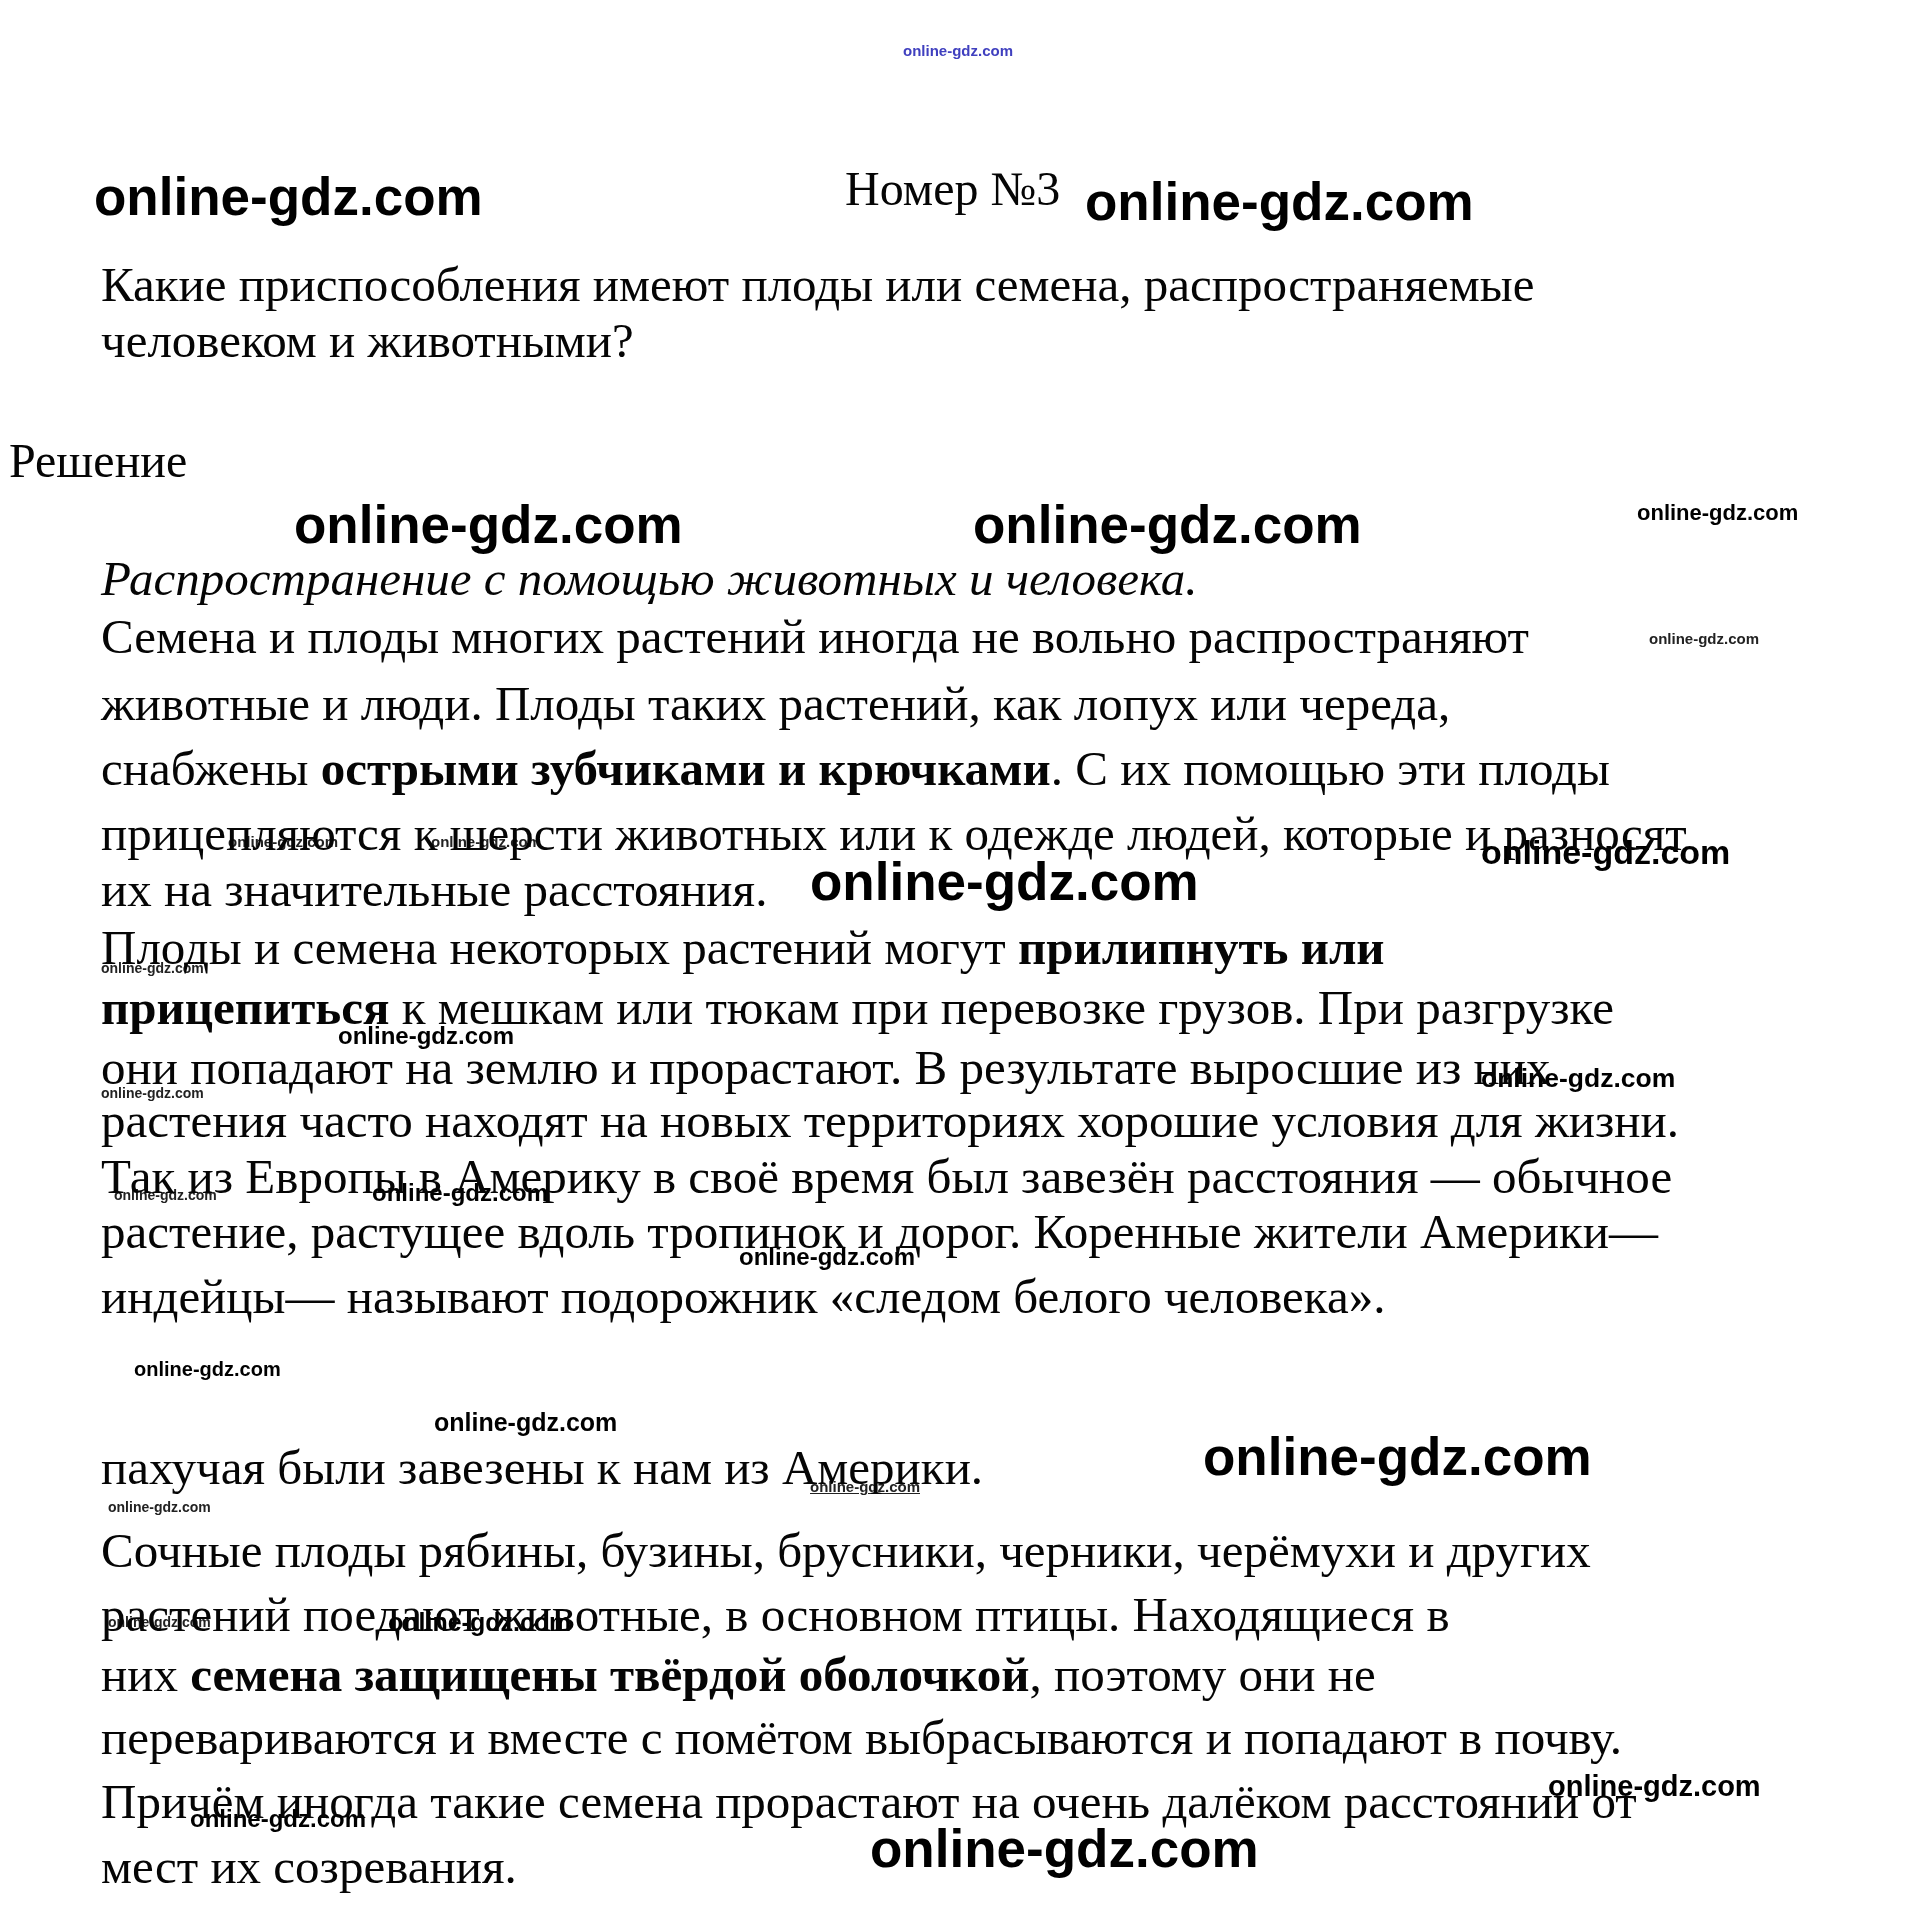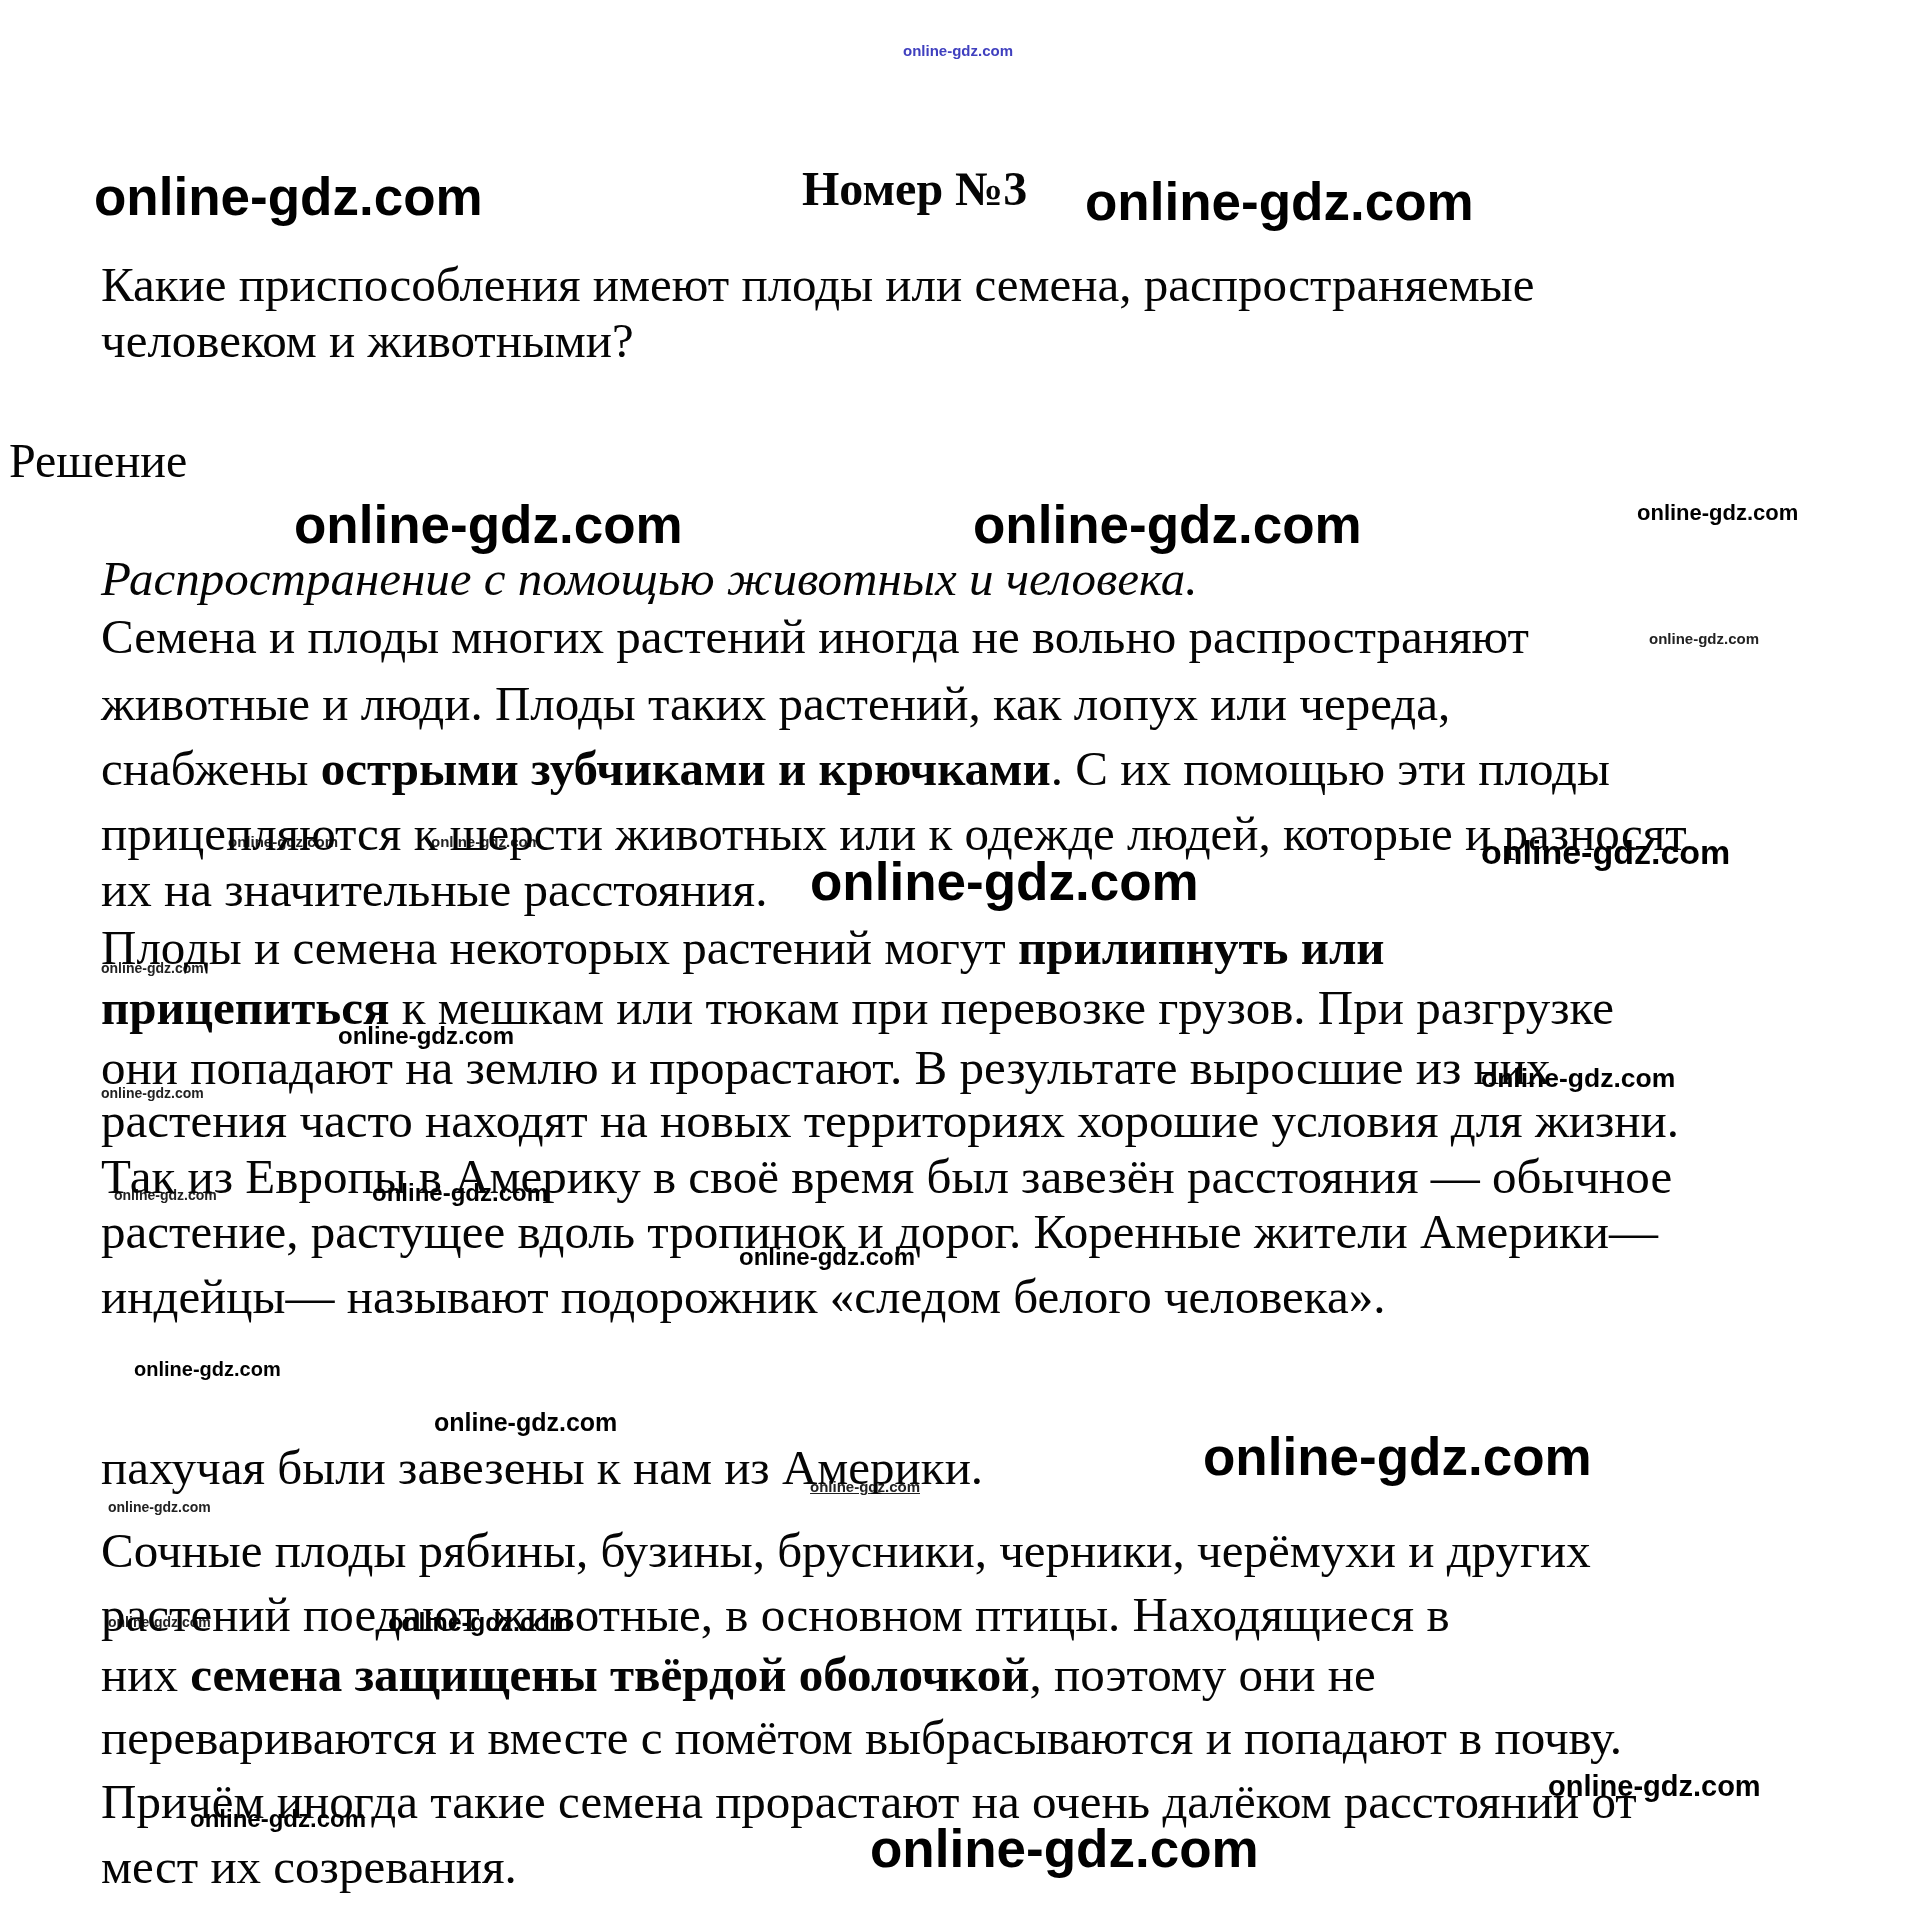--- a/index.html
+++ b/index.html
@@ -53,21 +53,21 @@
   <div class="wm wm-28" style="left:434px;top:1374px;">online-gdz.com</div>
   <div class="wm wm-60" style="left:1203px;top:1394px;">online-gdz.com</div>
   <div class="wm wm-17 wm-underline" style="left:810px;top:1443px;">online-gdz.com</div>
   <div class="wm wm-16" style="left:108px;top:1464px;">online-gdz.com</div>
   <div class="wm wm-16" style="left:108px;top:1579px;">online-gdz.com</div>
   <div class="wm wm-28" style="left:388px;top:1574px;">online-gdz.com</div>
   <div class="wm wm-27" style="left:190px;top:1771px;">online-gdz.com</div>
   <div class="wm wm-60" style="left:870px;top:1786px;">online-gdz.com</div>
   <div class="wm wm-33" style="left:1548px;top:1736px;">online-gdz.com</div>
 
-  <div class="serif-title" style="left:802px;top:127px;font-weight:bold;">Номер №3</div>
+  <div class="serif-title" style="left:845px;top:127px;">Номер №3</div>
 
   <div class="qline" style="top:221px;">Какие приспособления имеют плоды или семена, распространяемые</div>
   <div class="qline" style="top:277px;">человеком и животными?</div>
 
   <div class="center-head" style="top:399px;">Решение</div>
 
   <div class="line italic" style="top:515px;">Распространение с помощью животных и человека.</div>
 
   <div class="line" style="top:573px;"><span>Семена и плоды многих растений иногда не вольно распространяют</span></div>
   <div class="line" style="top:640px;"><span>животные и люди. Плоды таких растений, как лопух или череда,</span></div>

